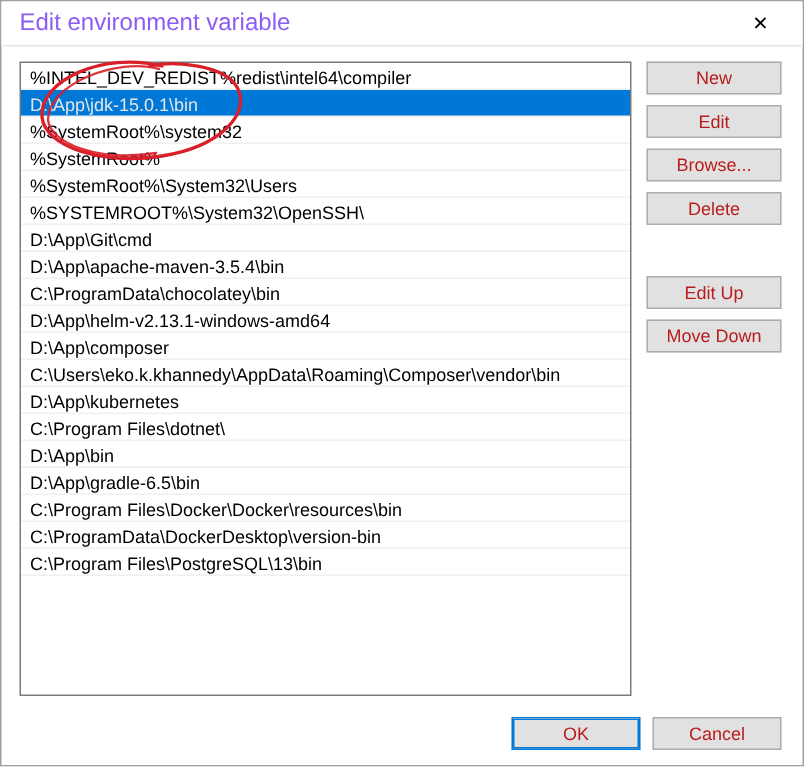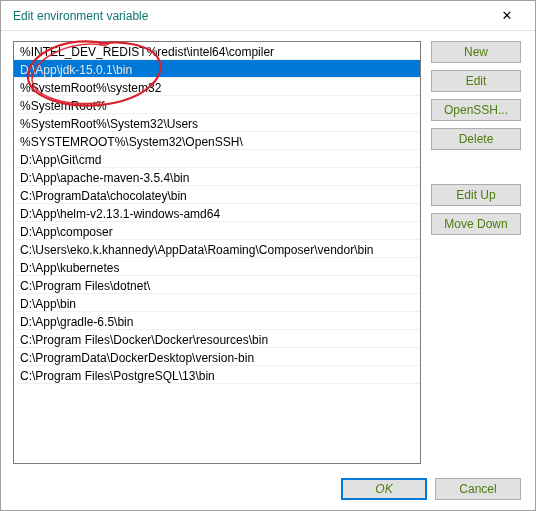--- a/index.html
+++ b/index.html
@@ -23,22 +23,22 @@
     .titlebar {
       height: 30px;
       display: flex;
       align-items: center;
       padding: 0 8px 0 12px;
       border-bottom: 1px solid #e5e5e5;
       background: #ffffff;
     }
     .titlebar-title {
       flex: 1;
-      font-size: 12px;
-      color: #0f766e;
+      font-size: 16px;
+      color: #8b5cf6;
     }
     .close-btn {
       width: 40px;
       height: 28px;
       display: flex;
       align-items: center;
       justify-content: center;
       font-size: 13px;
       color: #000;
     }
@@ -86,32 +86,32 @@
       flex-direction: column;
       gap: 7px;
     }
     .gap-spacer { height: 20px; }
     .btn {
       height: 22px;
       background: #e1e1e1;
       border: 1px solid #adadad;
       font-size: 12px;
       font-family: inherit;
-      color: #4d7c0f;
+      color: #b91c1c;
       cursor: pointer;
       padding: 0 4px;
     }
     .footer {
       display: flex;
       justify-content: flex-end;
       gap: 8px;
       padding-top: 14px;
     }
     .footer .btn { width: 86px; }
-    .footer .btn.default { border: 1px solid #0078d7; box-shadow: inset 0 0 0 1px #0078d7; background:#e1e1e1;font-style:italic;}
+    .footer .btn.default { border: 1px solid #0078d7; box-shadow: inset 0 0 0 1px #0078d7; background:#e1e1e1;}
     .annotation {
       position: absolute;
       pointer-events: none;
       z-index: 10;
     }
   </style>
 </head>
 <body>
 
 <div class="window">
@@ -141,21 +141,21 @@
             <div class="list-item">D:\App\bin</div>
             <div class="list-item">D:\App\gradle-6.5\bin</div>
             <div class="list-item">C:\Program Files\Docker\Docker\resources\bin</div>
             <div class="list-item">C:\ProgramData\DockerDesktop\version-bin</div>
             <div class="list-item">C:\Program Files\PostgreSQL\13\bin</div>
           </div>
       </div>
       <div class="side-buttons">
         <button class="btn">New</button>
         <button class="btn">Edit</button>
-        <button class="btn">OpenSSH...</button>
+        <button class="btn">Browse...</button>
         <button class="btn">Delete</button>
         <div class="gap-spacer"></div>
         <button class="btn">Edit Up</button>
         <button class="btn">Move Down</button>
         <div class="gap-spacer"></div>
       </div>
     </div>
     <div class="footer">
       <button class="btn default">OK</button>
       <button class="btn">Cancel</button>

